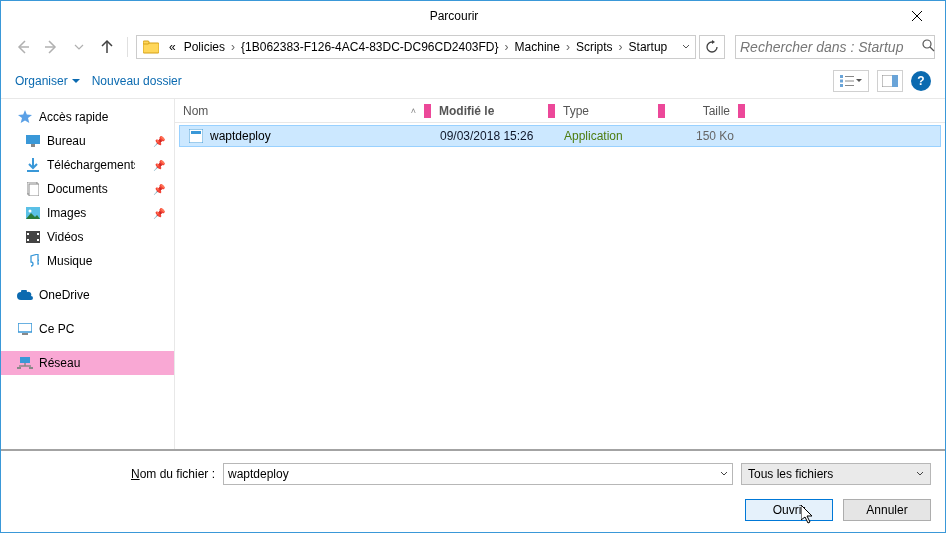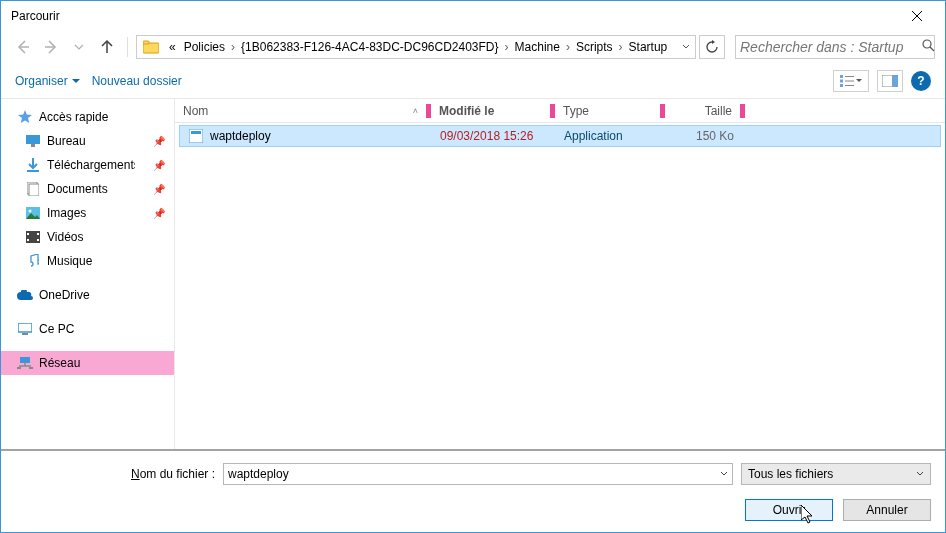--- a/index.html
+++ b/index.html
@@ -1,19 +1,19 @@
 <!DOCTYPE html>
 <html><head>
 <meta charset="utf-8">
 <style>
 * { box-sizing: border-box; margin: 0; padding: 0; font-family: "Segoe UI", Tahoma, sans-serif; font-size: 12px; }
 body { background: #fff; width: 946px; height: 533px; overflow: hidden; border: 1px solid #3a98d8; position: relative; }
 
 
-.titlebar { height: 30px; display: flex; align-items: center; padding: 0 8px; }
+.titlebar { height: 30px; display: flex; align-items: center; padding: 0 8px; text-align: center; }
 .titlebar .title { flex: 1; color: #000; font-size: 12px; padding-left: 2px; }
 .titlebar .close { width: 40px; height: 28px; display: flex; align-items: center; justify-content: center; cursor: pointer; }
 .titlebar .close svg { width: 10px; height: 10px; }
 
 
 .navbar { height: 32px; display: flex; align-items: center; padding: 4px 10px; gap: 4px; }
 .navbtn { width: 24px; height: 24px; display: flex; align-items: center; justify-content: center; color: #b0b0b0; }
 .navbtn.enabled { color: #404040; }
 .sep { width: 1px; height: 20px; background: #e0e0e0; margin: 0 4px; }
 .addressbar { flex: 1; height: 24px; border: 1px solid #ccc; display: flex; align-items: center; position: relative; }
@@ -42,33 +42,33 @@
 .tree-item { display: flex; align-items: center; height: 24px; padding-left: 24px; gap: 6px; cursor: pointer; }
 .tree-item.l1 { padding-left: 16px; }
 .tree-item.sel { background: #f9a8d4; }
 .tree-item .pin { margin-left: auto; margin-right: 8px; color: #888; font-size: 10px; }
 .tree-spacer { height: 10px; }
 .ti-icon { width: 16px; height: 16px; display:flex; align-items:center; justify-content:center; }
 
 
 .filepane { flex: 1; display: flex; flex-direction: column; }
 .col-headers { display: flex; height: 24px; align-items: center; border-bottom: 1px solid #e8e8e8; color: #555; }
-.ch { padding: 0 8px; border-right: 5px solid #ec4899; display:flex; align-items:center; gap:6px; }
+.ch { padding: 0 8px; border-right: 7px solid #ec4899; display:flex; align-items:center; gap:6px; }
 .ch.name { width: 256px; }
 .ch.mod  { width: 124px; font-weight: bold; }
 .ch.type { width: 110px; }
 .ch.size { width: 80px; justify-content: flex-end; }
 .sort-arrow { color: #888; font-size: 9px; }
 .filelist { flex: 1; padding: 2px 4px; }
 .file-row { display: flex; height: 22px; align-items: center; cursor: pointer; }
 .file-row.sel { background: #cce8ff; border: 1px solid #99d1ff; }
 .fc { padding: 0 8px; color: #444; }
 .fc.name { width: 252px; display:flex; align-items:center; gap:6px; color:#000; }
-.fc.mod  { width: 124px; color: #b91c1c; }
-.fc.type { width: 110px; color: #0c4a6e; }
+.fc.mod  { width: 124px; color: #0f172a; }
+.fc.type { width: 110px; color: #4d7c0f; }
 .fc.size { width: 76px; text-align: right; color: #666; }
 .file-ico { width:16px; height:16px; display:flex; align-items:center; justify-content:center; }
 
 
 .bottom { border-top: 2px solid #a3a3a3; padding: 12px 14px 10px; }
 .row1 { display:flex; align-items:center; gap:8px; }
 .fn-label { width: 200px; text-align: right; color: #000; }
 .fn-label .underline { text-decoration: underline; }
 .fn-input { flex:1; height: 22px; border: 1px solid #b7b7b7; display:flex; align-items:center; padding: 0 4px; }
 .fn-input input { border:none; outline:none; flex:1; font-size:12px; }

